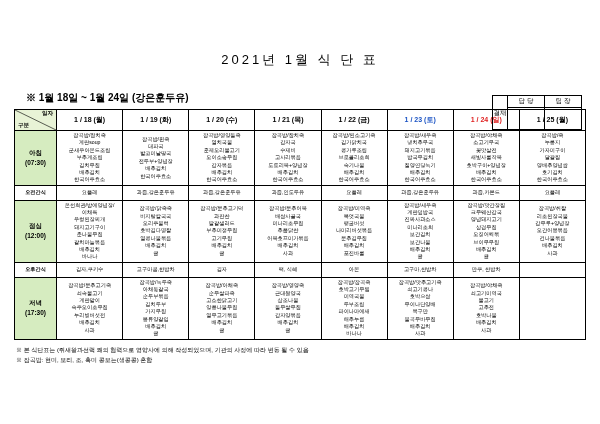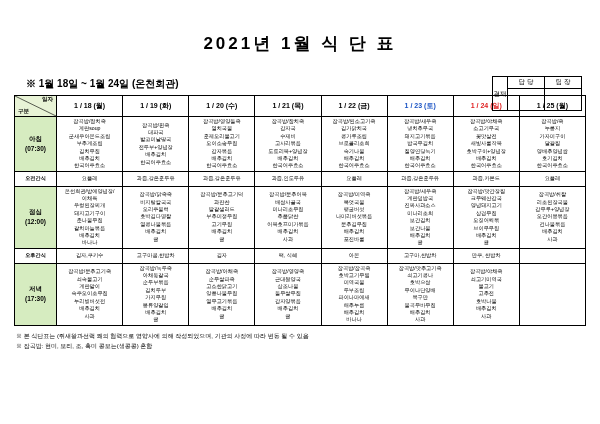--- a/index.html
+++ b/index.html
@@ -16,24 +16,24 @@
   }
   .page {
     position: relative;
     width: 600px;
     height: 424px;
     box-sizing: border-box;
     padding: 0;
   }
   .title {
     text-align: center;
-    font-size: 17px;
-    font-weight: bold;
+    font-size: 13px;
+    font-weight: normal;
     letter-spacing: 3px;
-    margin-top: 32px;
+    margin-top: 51px;
     margin-bottom: 0;
   }
   .approval-wrap {
     position: absolute;
     top: 44px;
     right: 18px;
   }
   table.approval {
     border-collapse: collapse;
     font-size: 6.5px;
@@ -154,21 +154,21 @@
         <td class="appr-head">팀 장</td>
       </tr>
       <tr>
         <td class="appr-cell"></td>
         <td class="appr-cell"></td>
       </tr>
     </tbody>
       </table>
   </div>
 
-  <div class="period">※ 1월 18일 ~ 1월 24일 (온천회관)</div>
+  <div class="period">※ 1월 18일 ~ 1월 24일 (강은훈두유)</div>
 
   <div class="main-wrap">
     <table class="menu">
       <colgroup>
         <col style="width:42px">
         <col style="width:66px">
           <col style="width:66px">
           <col style="width:66px">
           <col style="width:66px">
         <col style="width:66px">

